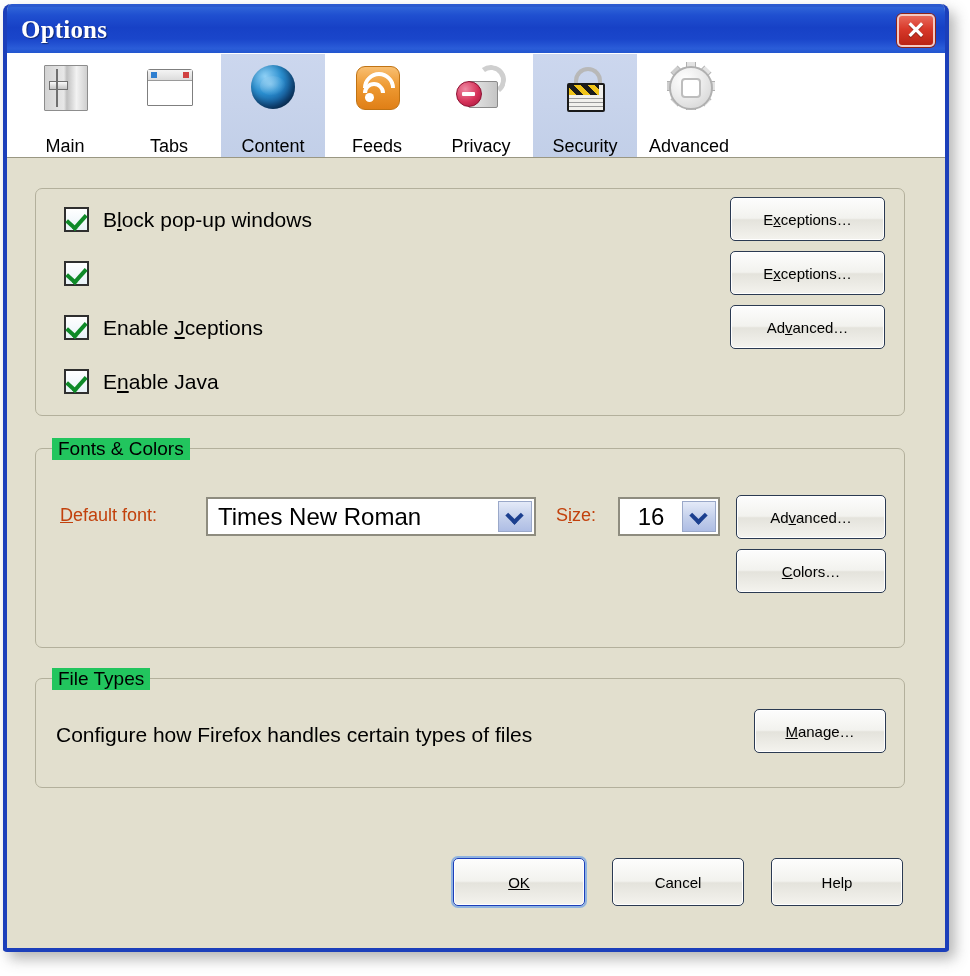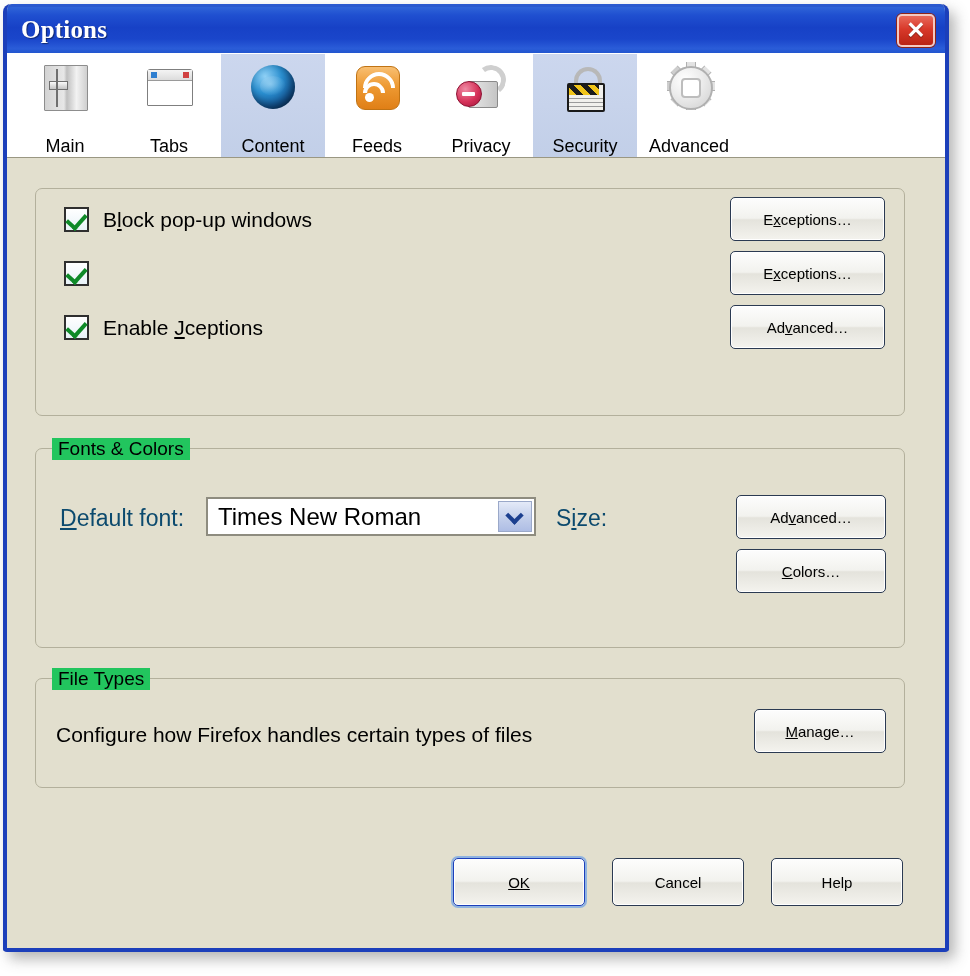--- a/index.html
+++ b/index.html
@@ -291,22 +291,22 @@
   }
   .btn.default {
     box-shadow: inset 0 0 0 1px #ffffff, 0 0 0 2px #8fb3e0;
     border-color: #1c3fba;
   }
 
   
   #fonts-group { left: 28px; top: 290px; width: 870px; height: 200px; }
   .field-label {
     position: absolute;
-    font-size: 23px;
-    color: #0c4a6e;
+    font-size: 18px;
+    color: #c2410c;
   }
   .combo {
     position: absolute;
     background: #ffffff;
     border: 2px solid #8e8c7f;
     box-sizing: border-box;
     display: flex;
     align-items: center;
     cursor: pointer;
   }
@@ -458,20 +458,26 @@
           </div>
       </div>
 
       <div class="cb-row" style="top:126px;">
         <div class="cbx">
             <div class="tick"></div>
           </div>
         <div class="cb-label"><span>Enable </span><span class="u">J</span><span>ceptions</span></div>
       </div>
 
+      <div class="cb-row" style="top:180px;">
+        <div class="cbx">
+            <div class="tick"></div>
+          </div>
+        <div class="cb-label"><span>E</span><span class="u">n</span><span>able Java</span></div>
+      </div>
 
       <div class="btn" style="left:694px; top:8px; width:155px; height:44px;">
         <span><span>E</span><span class="u">x</span><span>ceptions…</span></span>
       </div>
 
       <div class="btn" style="left:694px; top:62px; width:155px; height:44px;">
         <span><span>E</span><span class="u">x</span><span>ceptions…</span></span>
       </div>
 
       <div class="btn" style="left:694px; top:116px; width:155px; height:44px;">
@@ -484,20 +490,24 @@
 
       <div class="field-label" style="left:24px; top:56px;"><span></span><span class="u">D</span><span>efault font:</span></div>
 
       <div class="combo" style="left:170px; top:48px; width:330px; height:39px;">
         <div class="val">Times New Roman</div>
         <div class="arrow"></div>
       </div>
 
       <div class="field-label" style="left:520px; top:56px;"><span>S</span><span class="u">i</span><span>ze:</span></div>
 
+      <div class="combo size" style="left:582px; top:48px; width:102px; height:39px;">
+        <div class="val">16</div>
+        <div class="arrow"></div>
+      </div>
 
       <div class="btn" style="left:700px; top:46px; width:150px; height:44px;">
         <span><span>Ad</span><span class="u">v</span><span>anced…</span></span>
       </div>
 
       <div class="btn" style="left:700px; top:100px; width:150px; height:44px;">
         <span><span></span><span class="u">C</span><span>olors…</span></span>
       </div>
     </div>
 

